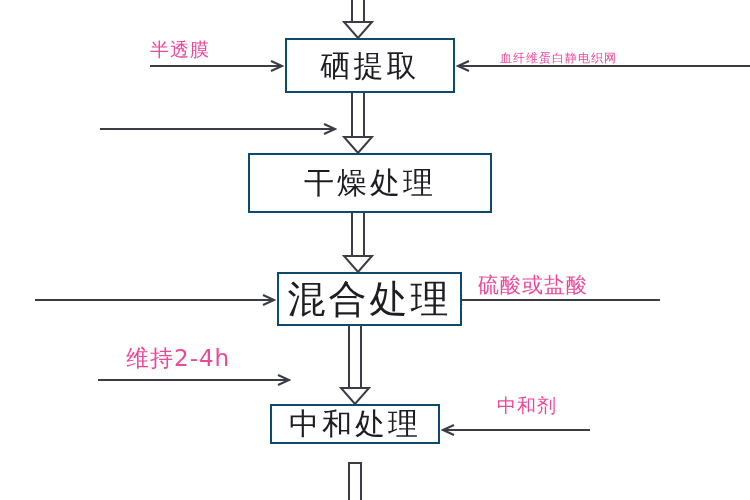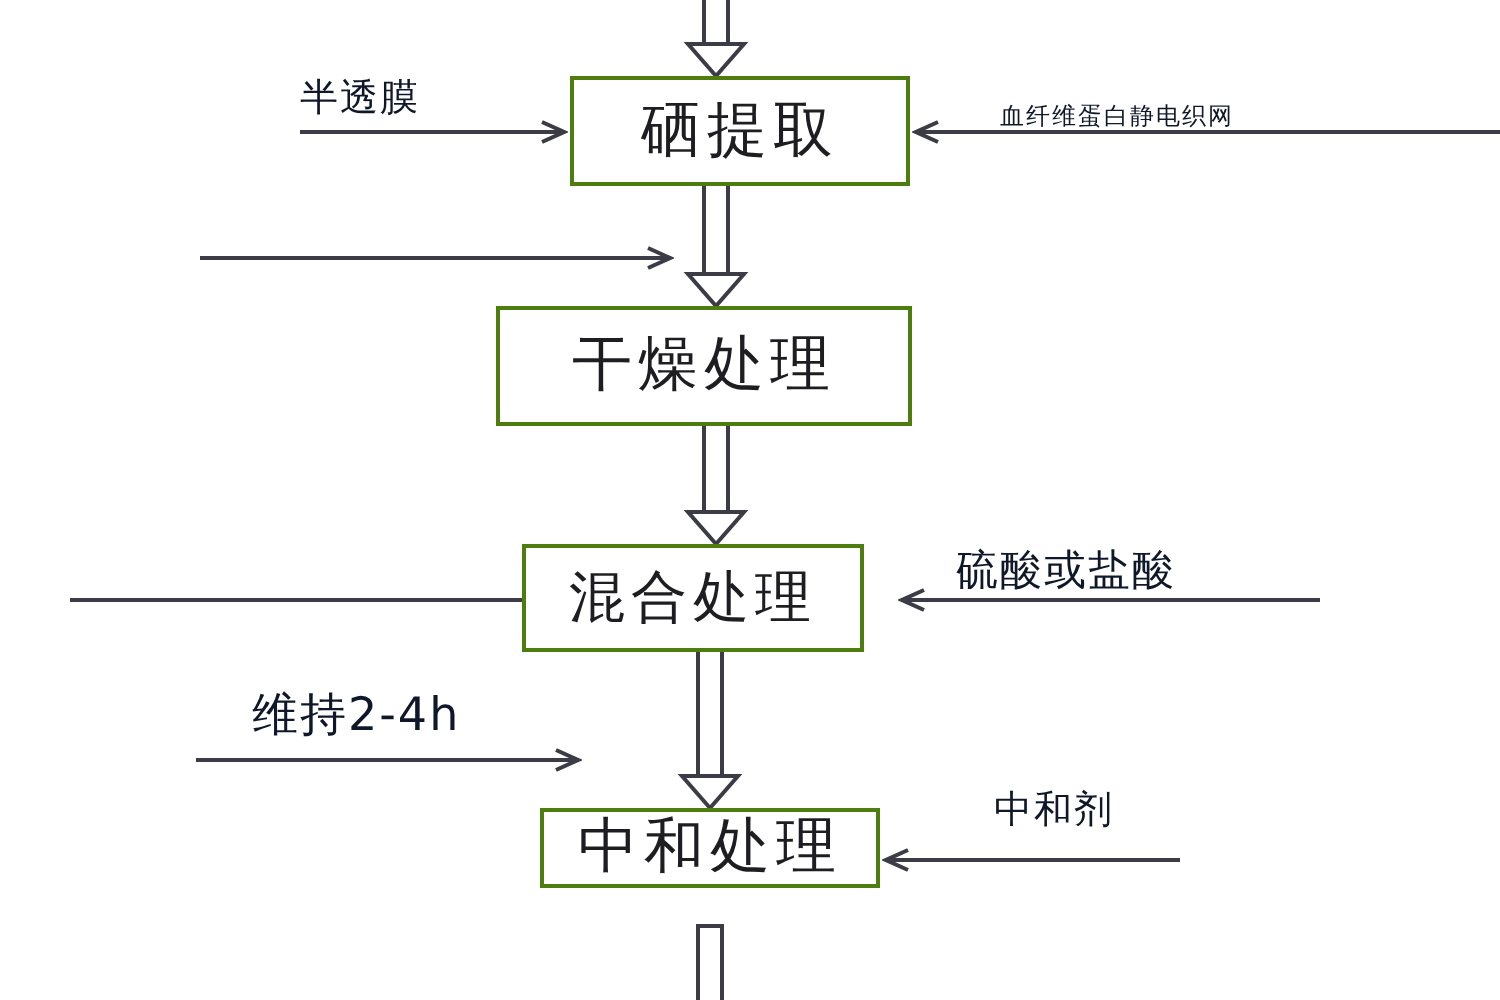--- a/index.html
+++ b/index.html
@@ -22,44 +22,44 @@
   .svg-layer {
     position: absolute;
     left: 0;
     top: 0;
     width: 750px;
     height: 500px;
   }
   .node-box {
     position: absolute;
     box-sizing: border-box;
-    border: 2px solid #4d7c0f;
+    border: 2px solid #0c4a6e;
     background: #ffffff;
     display: flex;
     align-items: center;
     justify-content: center;
     color: #1d1d22;
     letter-spacing: 3px;
     white-space: nowrap;
   }
   .node-label {
     display: block;
     line-height: 1;
   }
   .edge-label {
     position: absolute;
-    color: #0f172a;
+    color: #ec4899;
     white-space: nowrap;
     line-height: 1;
     letter-spacing: 1px;
   }
   
   #node-extract   { left: 285px; top: 38px;  width: 170px; height: 55px; font-size: 30px; }
-  #node-drying    { left: 248px; top: 153px; width: 208px; height: 60px; font-size: 30px; }
-  #node-mixing    { left: 261px; top: 272px; width: 171px; height: 54px; font-size: 28px; }
+  #node-drying    { left: 248px; top: 153px; width: 244px; height: 60px; font-size: 30px; }
+  #node-mixing    { left: 277px; top: 272px; width: 185px; height: 54px; font-size: 38px; }
   #node-neutral   { left: 270px; top: 404px; width: 170px; height: 40px; font-size: 30px; }
   
   #label-membrane       { left: 150px; top: 40px;  font-size: 19px; }
   #label-fibrin-web     { left: 500px; top: 32px;  font-size: 12px; margin-top: 20px; }
   #label-eps            { left: 137px; top: 105px; font-size: 19px; }
   #label-heating        { left: 36px;  top: 273px; font-size: 19px; }
   #label-acid           { left: 478px; top: 275px; font-size: 21px; }
   #label-hold-time      { left: 126px; top: 347px; font-size: 23px; }
   #label-neutralizer    { left: 497px; top: 396px; font-size: 19px; }
 </style>

